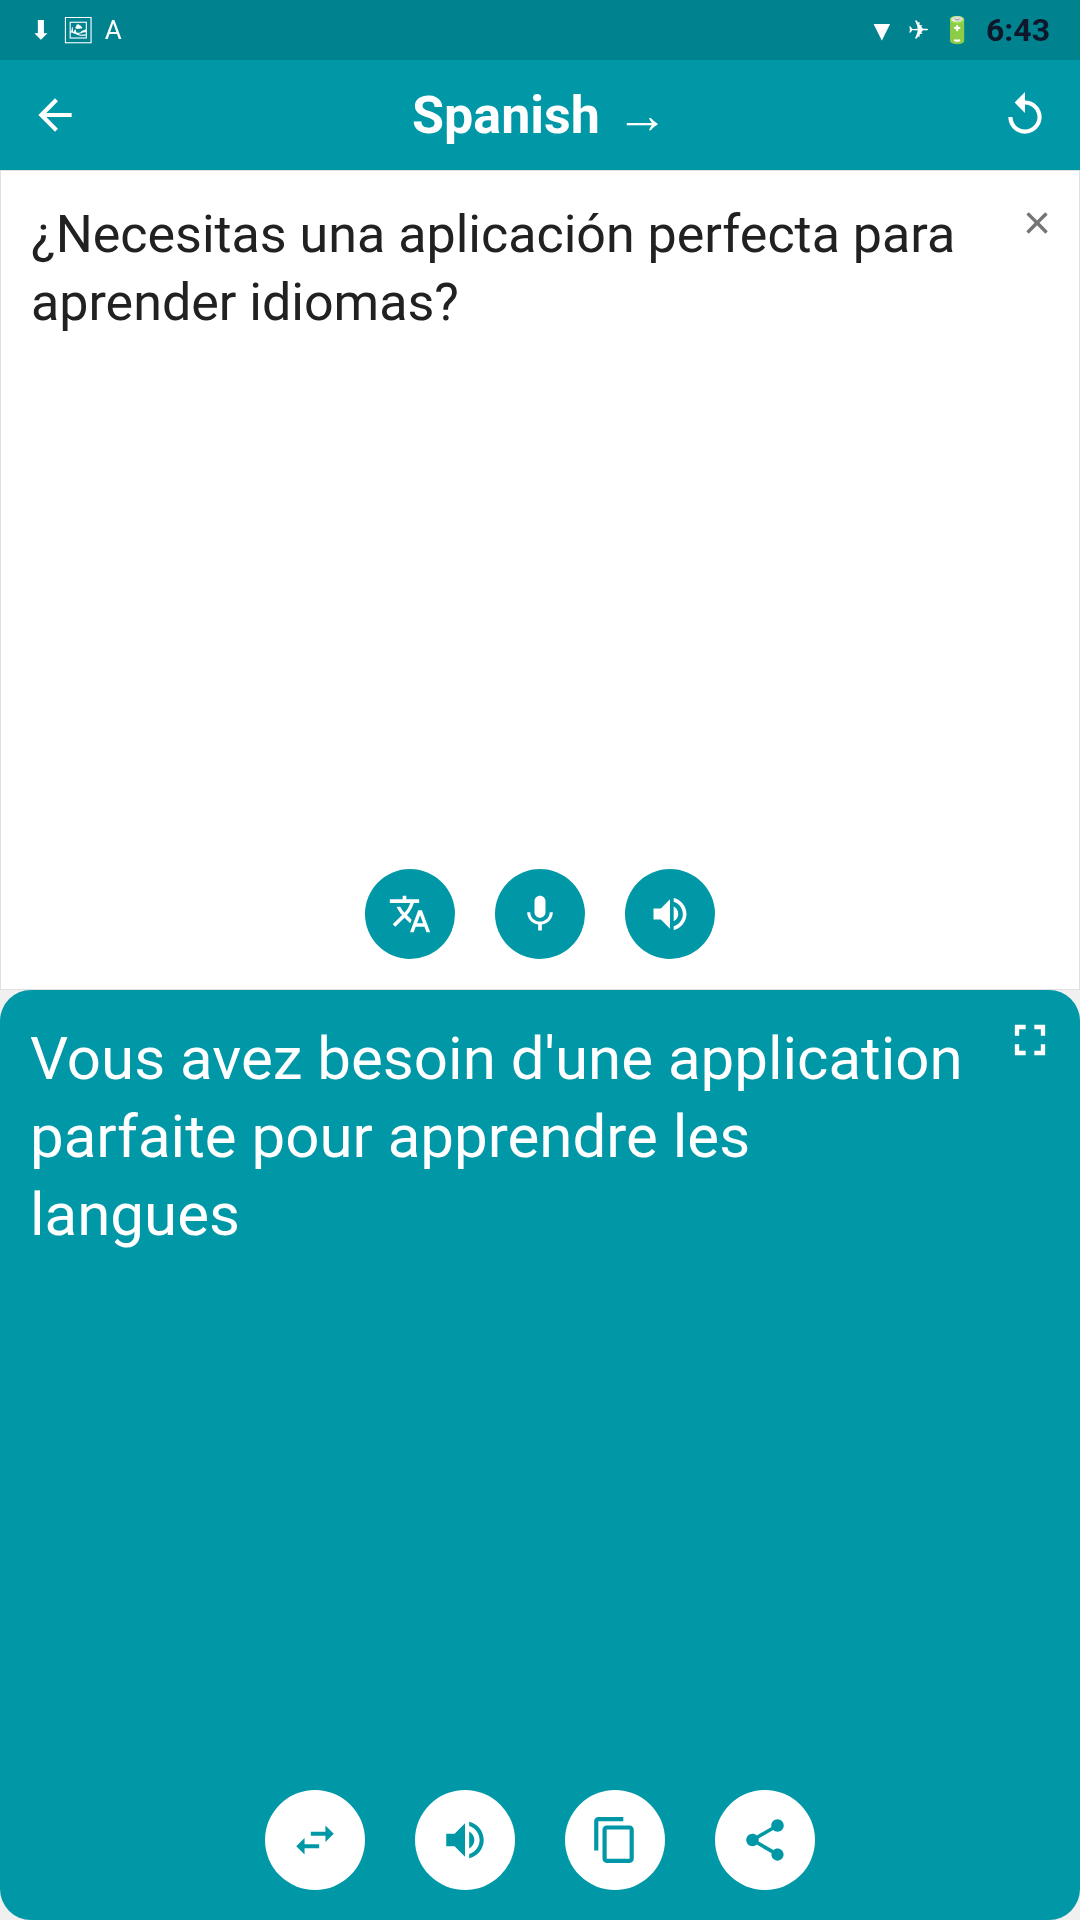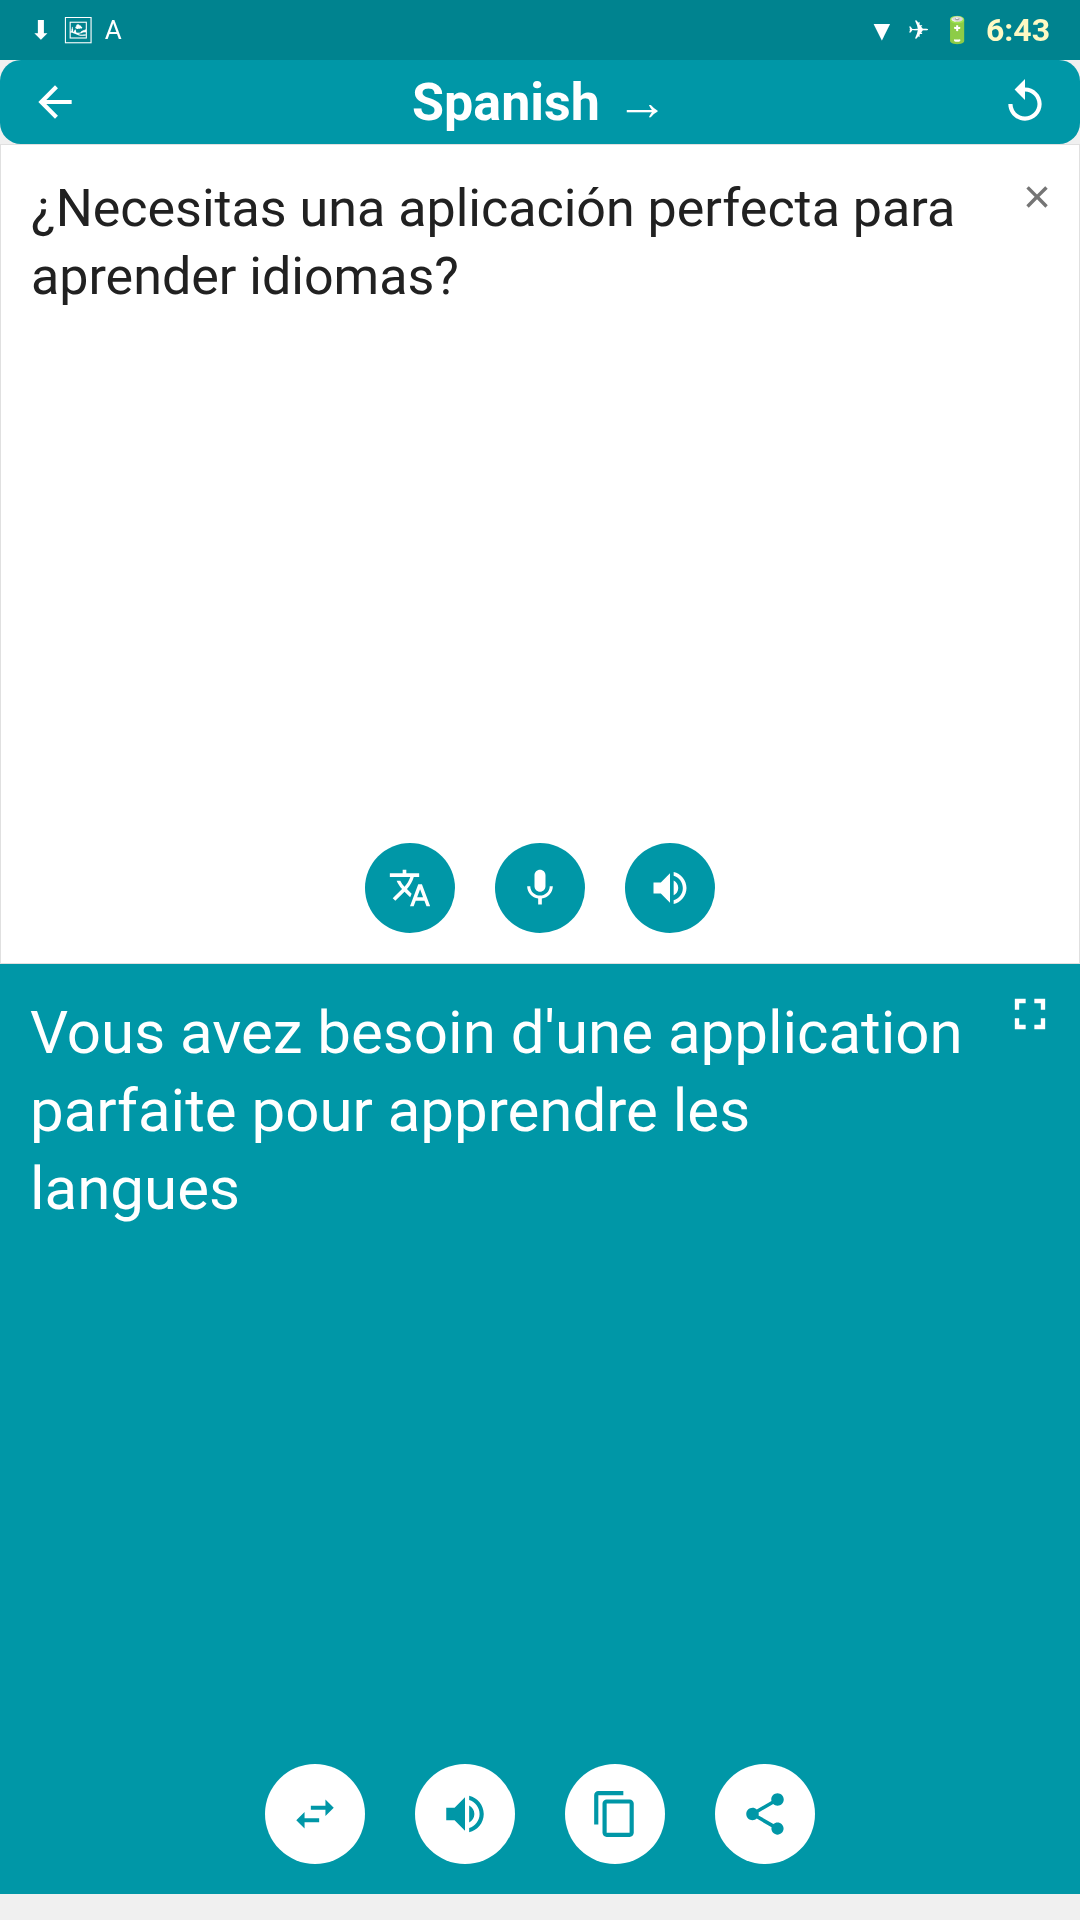--- a/index.html
+++ b/index.html
@@ -34,36 +34,35 @@
       align-items: center;
     }
 
     .status-bar-right {
       display: flex;
       align-items: center;
       gap: 12px;
     }
 
     .status-time {
-      color: #fef9c3;
+      color: #0f172a;
       font-size: 32px;
       font-weight: bold;
       text-align: right;
     }
 
     
     .top-bar {
       width: 100%;
-      height: 84px;
+      height: 110px;
       background: #0097a7;
       display: flex;
       align-items: center;
       justify-content: space-between;
       padding: 0 30px;
-      border-radius: 21px;
     }
 
     .top-bar-title {
       color: white;
       font-size: 52px;
       font-weight: bold;
       display: flex;
       align-items: center;
       gap: 16px;
     }
@@ -157,20 +156,21 @@
     
     .output-panel {
       width: 100%;
       background: #0097a7;
       padding: 30px 30px 20px 30px;
       position: relative;
       flex: 1;
       min-height: 900px;
       display: flex;
       flex-direction: column;
+      border-radius: 31px;
     }
 
     .output-text {
       font-size: 60px;
       color: white;
       line-height: 1.3;
       flex: 1;
       padding-right: 80px;
     }
 

